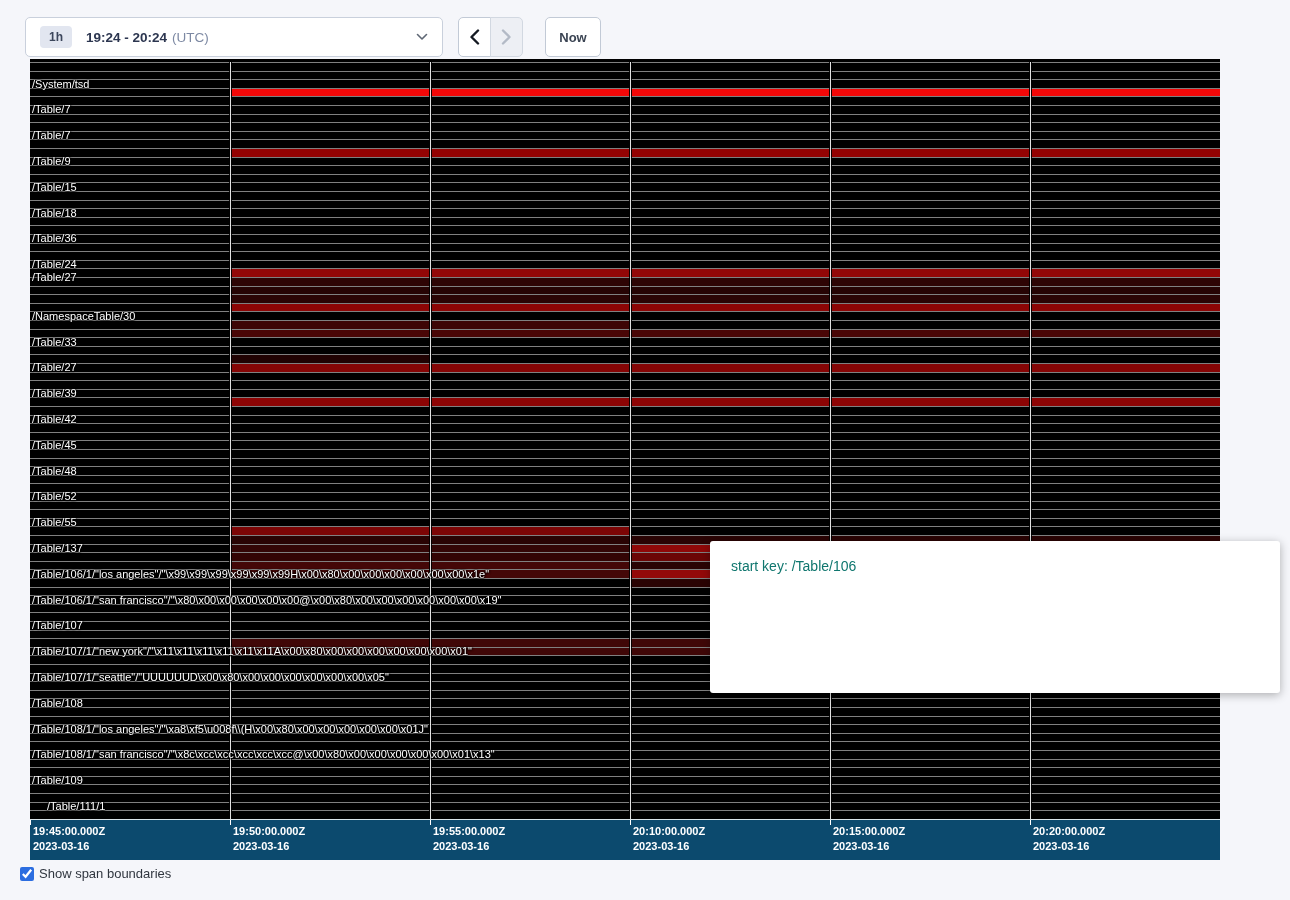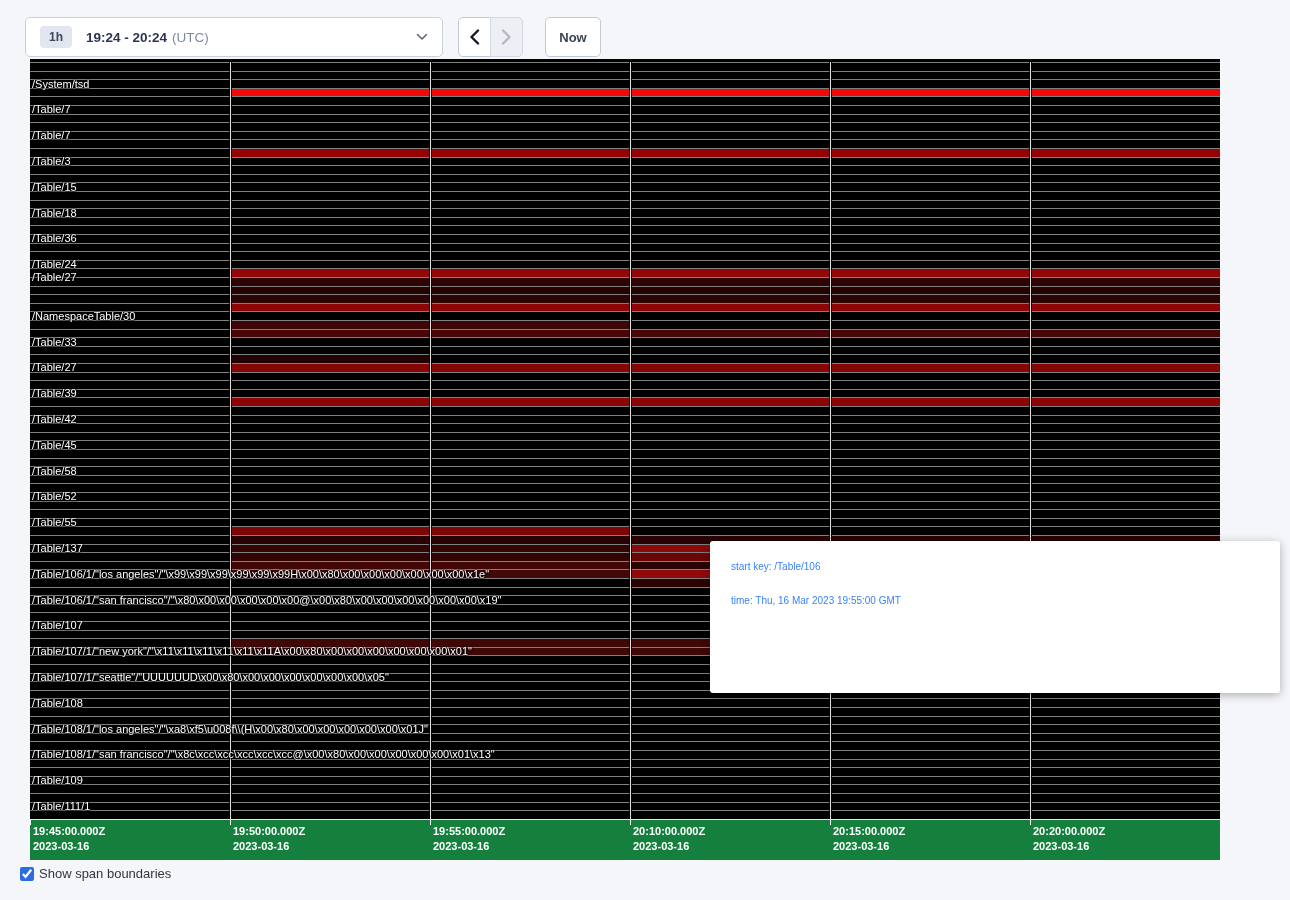--- a/index.html
+++ b/index.html
@@ -27,31 +27,31 @@
   
   .canvas{ position:absolute; left:30px; top:59px; width:1190px; height:801px; background:#000; }
   .rows{ position:absolute; left:0; top:3px; width:1190px; height:757px; overflow:hidden; }
   .hm-row{ position:absolute; left:0; width:100%; border-top:1px solid rgba(255,255,255,0.5); }
   .hm-band{ position:absolute; }
   .vline{ position:absolute; top:0; width:1px; height:757px; background:rgba(255,255,255,0.88);
     box-shadow:1px 0 0 rgba(0,0,0,0.9), -1px 0 0 rgba(0,0,0,0.9); }
   .hm-label{ position:absolute; left:2px; transform:translateY(-50%); color:#fff;
     font-size:11px; line-height:11px; white-space:nowrap;
     text-shadow:0 1px 2px #000, 1px 0 2px #000, -1px 0 2px #000; z-index:3; }
-  .axis{ position:absolute; left:0; top:760px; width:100%; height:41px; background:#15803d;
+  .axis{ position:absolute; left:0; top:760px; width:100%; height:41px; background:#0c4a6e;
     border-top:1px solid rgba(255,255,255,0.85); }
   .tick{ position:absolute; top:0; width:1px; height:5px; background:#fff; }
   .tick-label{ position:absolute; top:4px; color:#fff; font-size:11px; font-weight:700;
     line-height:14.5px; white-space:nowrap; }
 
   
   .tooltip{ position:absolute; left:680px; top:482px; width:570px; height:152px;
     background:#fff; border-radius:3px; box-shadow:0 2px 10px rgba(0,0,0,0.3);
     padding:9px 21px; z-index:10; }
-  .tooltip p{ color:#3b82f6; font-size:10px; line-height:33.5px; white-space:nowrap; overflow:hidden; }
+  .tooltip p{ color:#0f766e; font-size:14px; line-height:33.5px; white-space:nowrap; overflow:hidden; }
 
   
   .footer{ position:absolute; left:20px; top:866px; display:flex; align-items:center; }
   .footer input{ width:14px; height:14px; accent-color:#2b6de0; cursor:pointer; }
   .footer label{ margin-left:5px; font-size:13px; color:#30363f; }
 </style>
 </head>
 <body>
 
 <div>
@@ -196,46 +196,46 @@
       <div class="hm-band" style="top: 577.2px; height: 7.6px; left: 200px; width: 990px; background: rgb(64, 7, 7);"></div>
       <div class="hm-band" style="top: 585.8px; height: 7.6px; left: 200px; width: 990px; background: rgb(64, 7, 7);"></div>
       <div class="vline" style="left: 200px;"></div>
       <div class="vline" style="left: 400px;"></div>
       <div class="vline" style="left: 600px;"></div>
       <div class="vline" style="left: 800px;"></div>
       <div class="vline" style="left: 1000px;"></div>
       <div class="hm-label" style="top: 21.5px;">/System/tsd</div>
       <div class="hm-label" style="top: 47.3px;">/Table/7</div>
       <div class="hm-label" style="top: 73px;">/Table/7</div>
-      <div class="hm-label" style="top: 98.9px;">/Table/3</div>
+      <div class="hm-label" style="top: 98.9px;">/Table/9</div>
       <div class="hm-label" style="top: 124.7px;">/Table/15</div>
       <div class="hm-label" style="top: 150.5px;">/Table/18</div>
       <div class="hm-label" style="top: 176.3px;">/Table/36</div>
       <div class="hm-label" style="top: 202.1px;">/Table/24</div>
       <div class="hm-label" style="top: 215px;">/Table/27</div>
       <div class="hm-label" style="top: 253.7px;">/NamespaceTable/30</div>
       <div class="hm-label" style="top: 279.5px;">/Table/33</div>
       <div class="hm-label" style="top: 305.3px;">/Table/27</div>
       <div class="hm-label" style="top: 331.1px;">/Table/39</div>
       <div class="hm-label" style="top: 356.9px;">/Table/42</div>
       <div class="hm-label" style="top: 382.7px;">/Table/45</div>
-      <div class="hm-label" style="top: 408.5px;">/Table/58</div>
+      <div class="hm-label" style="top: 408.5px;">/Table/48</div>
       <div class="hm-label" style="top: 434.3px;">/Table/52</div>
       <div class="hm-label" style="top: 460.1px;">/Table/55</div>
       <div class="hm-label" style="top: 485.9px;">/Table/137</div>
       <div class="hm-label" style="top: 511.7px;">/Table/106/1/"los angeles"/"\x99\x99\x99\x99\x99\x99H\x00\x80\x00\x00\x00\x00\x00\x00\x1e"</div>
       <div class="hm-label" style="top: 537.5px;">/Table/106/1/"san francisco"/"\x80\x00\x00\x00\x00\x00@\x00\x80\x00\x00\x00\x00\x00\x00\x19"</div>
       <div class="hm-label" style="top: 563.3px;">/Table/107</div>
       <div class="hm-label" style="top: 589.1px;">/Table/107/1/"new york"/"\x11\x11\x11\x11\x11\x11A\x00\x80\x00\x00\x00\x00\x00\x00\x01"</div>
       <div class="hm-label" style="top: 614.9px;">/Table/107/1/"seattle"/"UUUUUUD\x00\x80\x00\x00\x00\x00\x00\x00\x05"</div>
       <div class="hm-label" style="top: 640.7px;">/Table/108</div>
       <div class="hm-label" style="top: 666.5px;">/Table/108/1/"los angeles"/"\xa8\xf5\u008f\\(H\x00\x80\x00\x00\x00\x00\x00\x01J"</div>
       <div class="hm-label" style="top: 692.3px;">/Table/108/1/"san francisco"/"\x8c\xcc\xcc\xcc\xcc\xcc@\x00\x80\x00\x00\x00\x00\x00\x01\x13"</div>
       <div class="hm-label" style="top: 718.1px;">/Table/109</div>
-      <div class="hm-label" style="top: 743.9px;">/Table/111/1</div>
+      <div class="hm-label" style="top: 743.9px; margin-left: 15px;">/Table/111/1</div>
     </div>
   <div class="axis">
       <div class="tick" style="left: 0px;"></div>
       <div class="tick-label" style="left: 3px;">
         <div>19:45:00.000Z</div>
         <div>2023-03-16</div>
       </div>
       <div class="tick" style="left: 200px;"></div>
       <div class="tick-label" style="left: 203px;">
         <div>19:50:00.000Z</div>
@@ -257,20 +257,19 @@
         <div>2023-03-16</div>
       </div>
       <div class="tick" style="left: 1000px;"></div>
       <div class="tick-label" style="left: 1003px;">
         <div>20:20:00.000Z</div>
         <div>2023-03-16</div>
       </div>
     </div>
   <div class="tooltip">
     <p>start key: /Table/106</p>
-    <p>time: Thu, 16 Mar 2023 19:55:00 GMT</p>
   </div>
 </div>
 
 <div class="footer">
   <input type="checkbox" id="spanbounds" checked="" style="">
   <label for="spanbounds">Show span boundaries</label>
 </div>
 
 </body></html>

